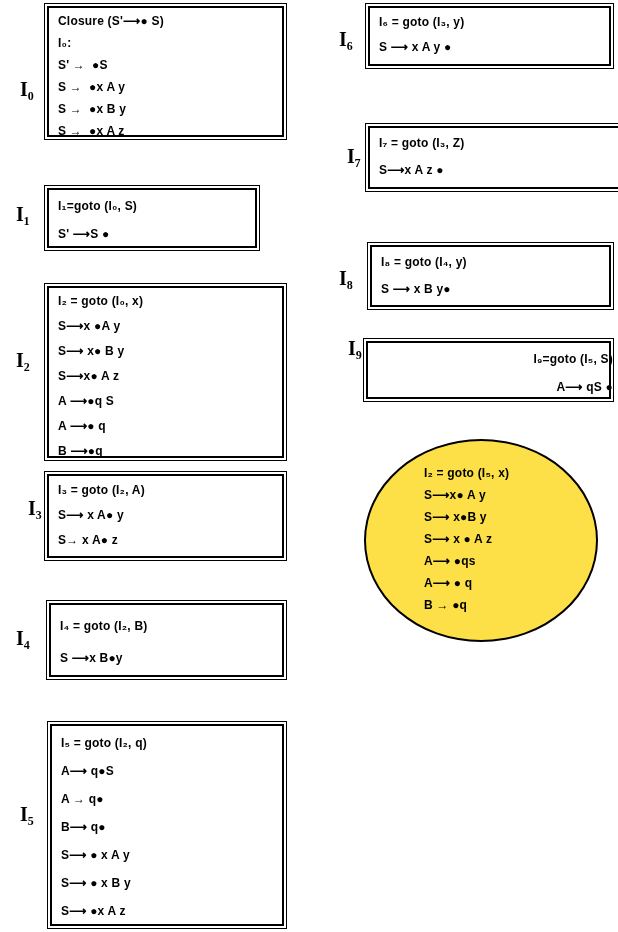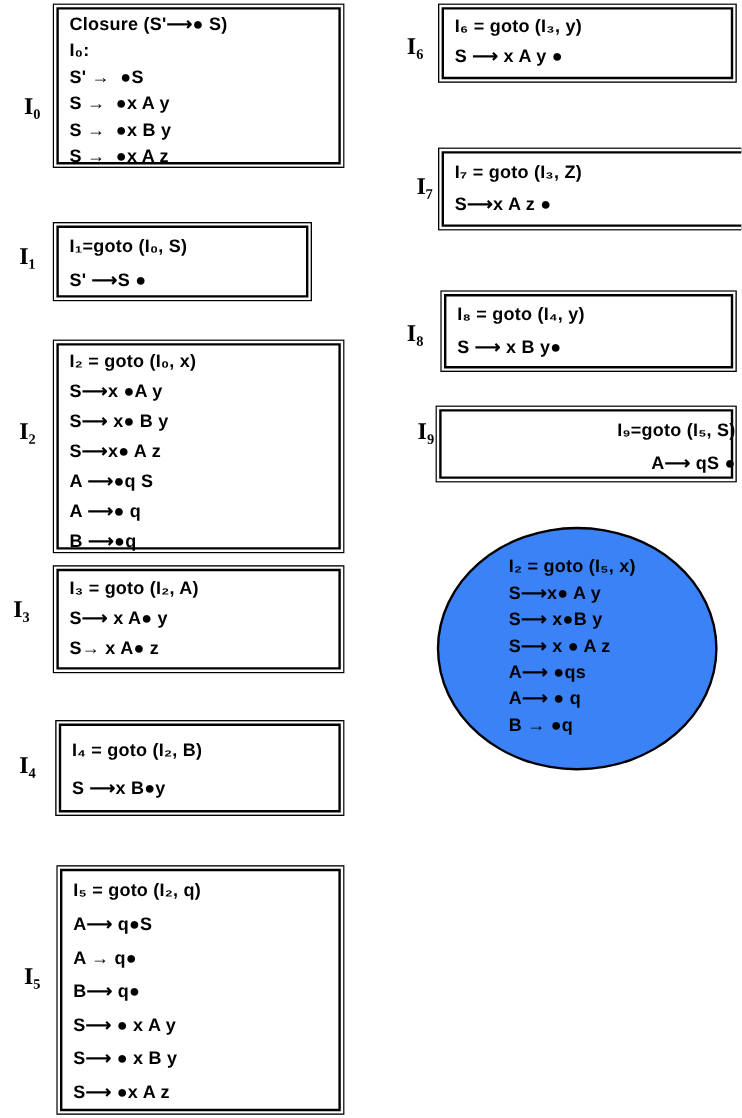--- a/index.html
+++ b/index.html
@@ -27,26 +27,26 @@
   .box {
     position: absolute;
     box-sizing: border-box;
     background: #ffffff;
     border: 1px solid #000000;
     box-shadow: inset 0 0 0 2px #ffffff, inset 0 0 0 4px #000000;
   }
   .ellipse {
     position: absolute;
     box-sizing: border-box;
-    background: #3b82f6;
+    background: #fde047;
     border: 2px solid #000000;
     border-radius: 50%;
   }
   .ln {
-    font-size: 15px;
+    font-size: 12px;
     white-space: pre;
     letter-spacing: 0.2px;
   }
   
   #box-i0 { left: 44px; top: 3px;   width: 243px; height: 137px; padding: 6px 0 0 13px; }
   #box-i0 .ln { line-height: 22px; }
   #box-i1 { left: 44px; top: 185px; width: 216px; height: 66px;  padding: 6px 0 0 13px; }
   #box-i1 .ln { line-height: 28px; }
   #box-i2 { left: 44px; top: 283px; width: 243px; height: 178px; padding: 5px 0 0 13px; }
   #box-i2 .ln { line-height: 25px; }
@@ -62,27 +62,27 @@
   #box-i7 .ln { line-height: 27px; }
   #box-i8 { left: 367px; top: 242px; width: 247px; height: 68px; padding: 6px 0 0 13px; }
   #box-i8 .ln { line-height: 27px; }
   #box-i9 { left: 363px; top: 338px; width: 251px; height: 64px; padding: 6px 0 0 13px; text-align: right; }
   #box-i9 .ln { line-height: 28px; }
   #shape-ellipse { left: 364px; top: 439px; width: 234px; height: 203px; padding: 21px 0 0 58px; }
   #shape-ellipse .ln { line-height: 22px; }
   #lbl-i0 { left: 20px;  top: 81px;  }
   #lbl-i1 { left: 16px;  top: 206px; }
   #lbl-i2 { left: 16px;  top: 352px; }
-  #lbl-i3 { left: 11px;  top: 500px; }
+  #lbl-i3 { left: 28px;  top: 500px; }
   #lbl-i4 { left: 16px;  top: 630px; }
   #lbl-i5 { left: 20px;  top: 806px; }
   #lbl-i6 { left: 339px; top: 31px;  }
   #lbl-i7 { left: 347px; top: 148px; }
   #lbl-i8 { left: 339px; top: 270px; }
-  #lbl-i9 { left: 348px; top: 352px; text-align: center; }
+  #lbl-i9 { left: 348px; top: 340px; text-align: center; }
 </style>
 </head>
 <body>
 
 <div class="stage">
 
   <div class="state-label" id="lbl-i0">I₀</div>
   <div class="state-label" id="lbl-i1">I₁</div>
   <div class="state-label" id="lbl-i2">I₂</div>
   <div class="state-label" id="lbl-i3">I₃</div>

